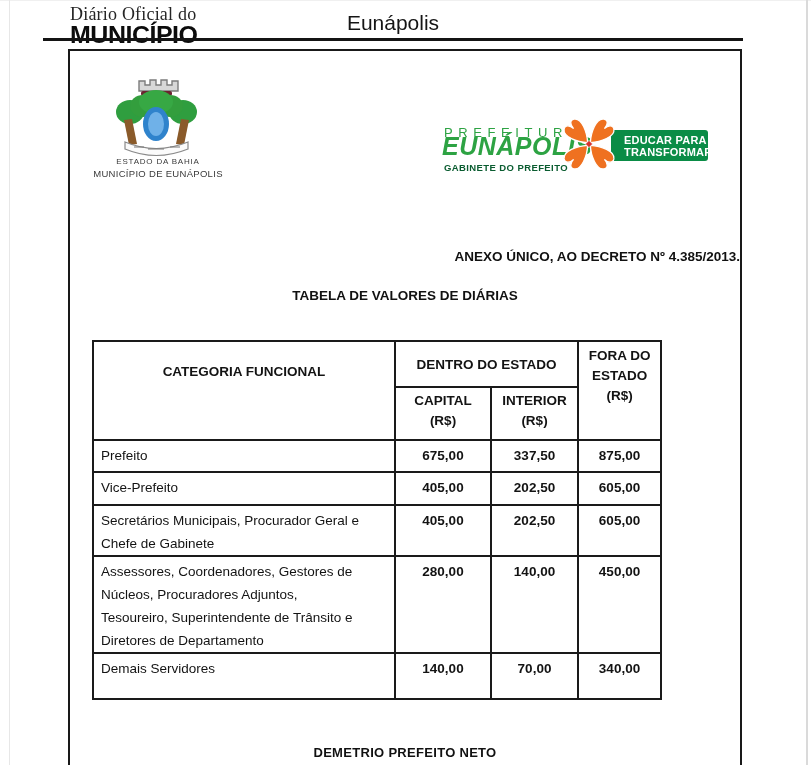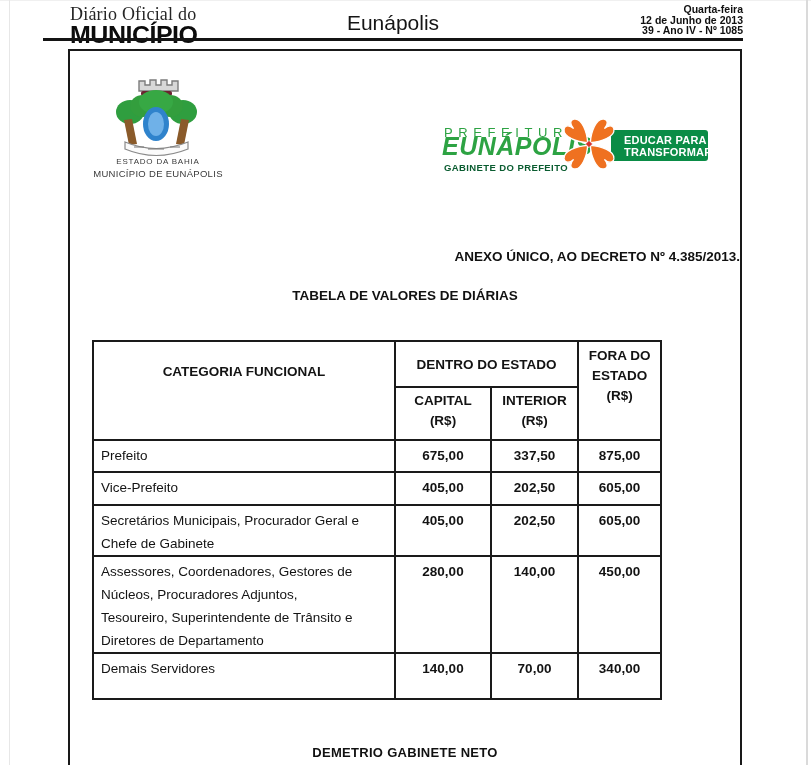--- a/index.html
+++ b/index.html
@@ -77,25 +77,20 @@
 <div class="page">
   <div class="edge-top"></div>
   <div class="edge-left"></div>
   <div class="edge-right"></div>
 
   <div class="masthead-left">
     <div class="mast-line1">Diário Oficial do</div>
     <div class="mast-line2">MUNICÍPIO</div>
   </div>
   <div class="mast-city">Eunápolis</div>
-  <div class="mast-date">
-    <div>Quarta-feira</div>
-    <div>12 de Junho de 2013</div>
-    <div>39 - Ano IV - Nº 1085</div>
-  </div>
   <div class="mast-rule"></div>
 
   <div class="sheet">
 
     <svg class="crest" viewBox="0 0 94 86" aria-hidden="true">
 
       <path d="M29 16 V6 h6 v4 h5 V5 h6 v5 h5 V5 h6 v5 h5 V6 h6 v10 Z" fill="#d8d8d8" stroke="#7c7c7c" stroke-width="1.4"></path>
       <rect x="31" y="16" width="31" height="5" rx="2" fill="#6b2430"></rect>
 
       <ellipse cx="20" cy="37" rx="14" ry="12" fill="#2f9e3f"></ellipse>
@@ -199,15 +194,15 @@
         </tr>
         <tr class="tr-r4">
           <td class="td-cat"><span>Demais Servidores</span></td>
           <td class="td-num">140,00</td>
           <td class="td-num">70,00</td>
           <td class="td-num">340,00</td>
         </tr>
       </tbody>
     </table>
 
-    <div class="signature">DEMETRIO GABINETE NETO</div>
+    <div class="signature">DEMETRIO PREFEITO NETO</div>
   </div>
 </div>
 
 </body></html>

